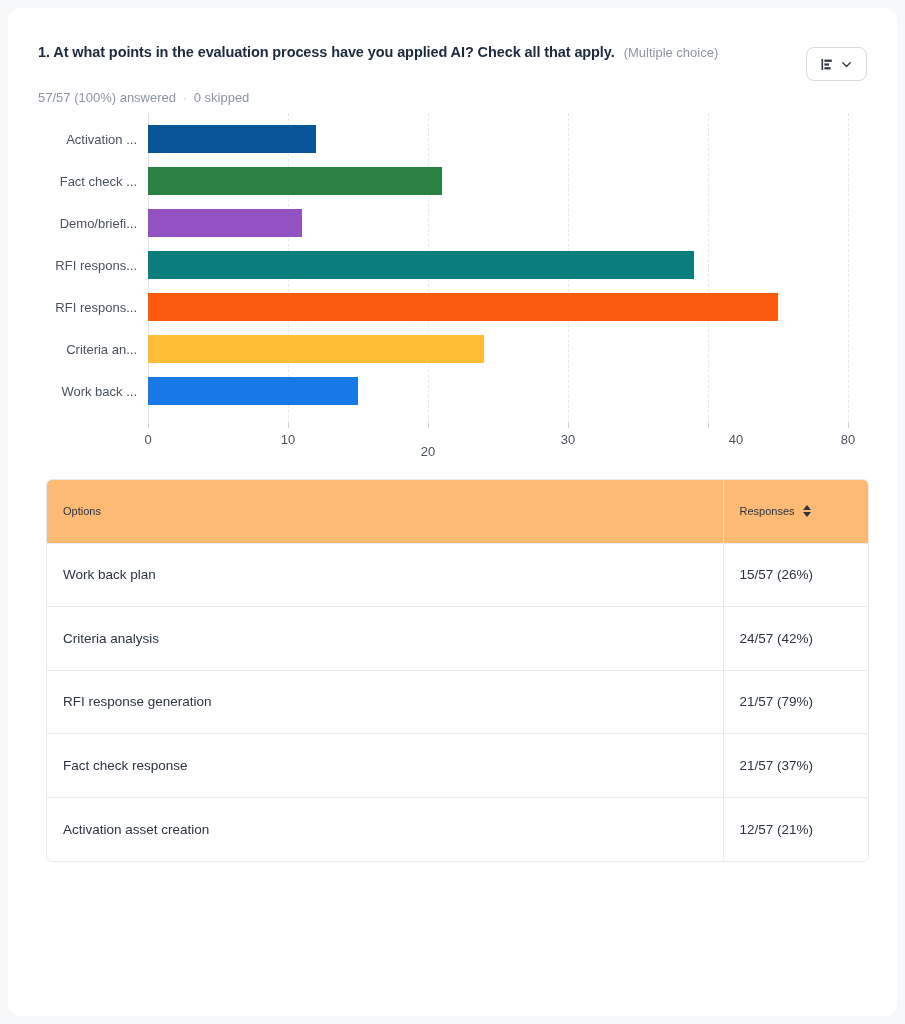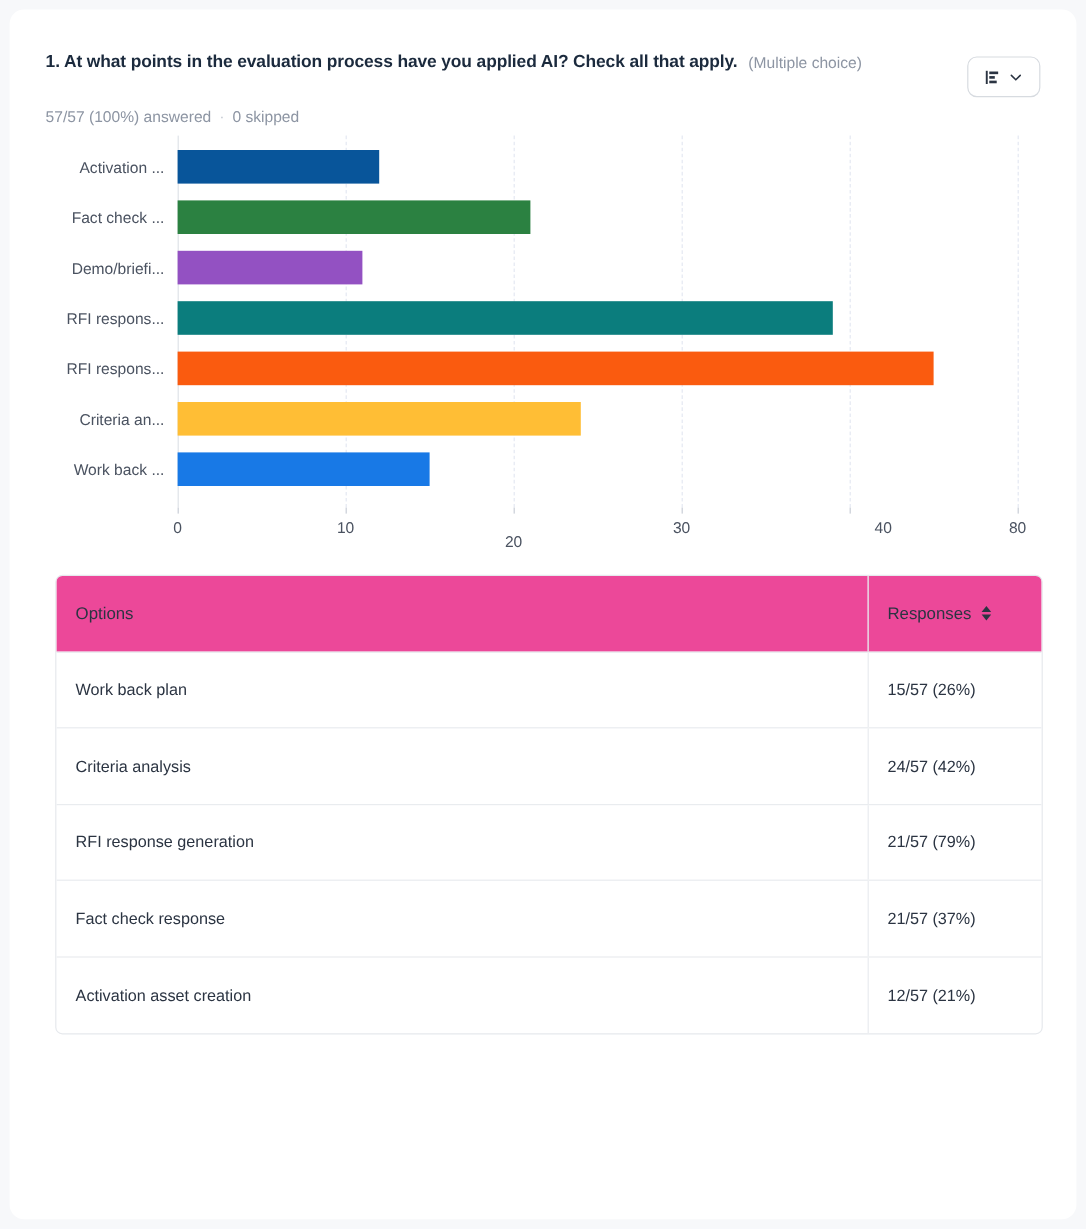--- a/index.html
+++ b/index.html
@@ -174,23 +174,23 @@
     left: 38px;
     top: 471px;
     width: 823px;
     border: 1px solid #e6e9ed;
     border-radius: 6px;
     overflow: hidden;
     background: #fff;
   }
   table { width: 100%; border-collapse: collapse; table-layout: fixed; }
   thead th {
-    background: #ec4899;
+    background: #fdba74;
     height: 63px;
-    font-size: 14px;
+    font-size: 11px;
     font-weight: normal;
     color: #2b3442;
     text-align: left;
     padding: 0 16px;
     border-bottom: 1px solid #e6e9ed;
   }
   thead th.col-options { width: 676px; }
   thead th.col-responses { border-left: 1px solid #e6e9ed; }
   .th-inner { display: flex; align-items: center; gap: 8px; }
   .sort-arrows {

